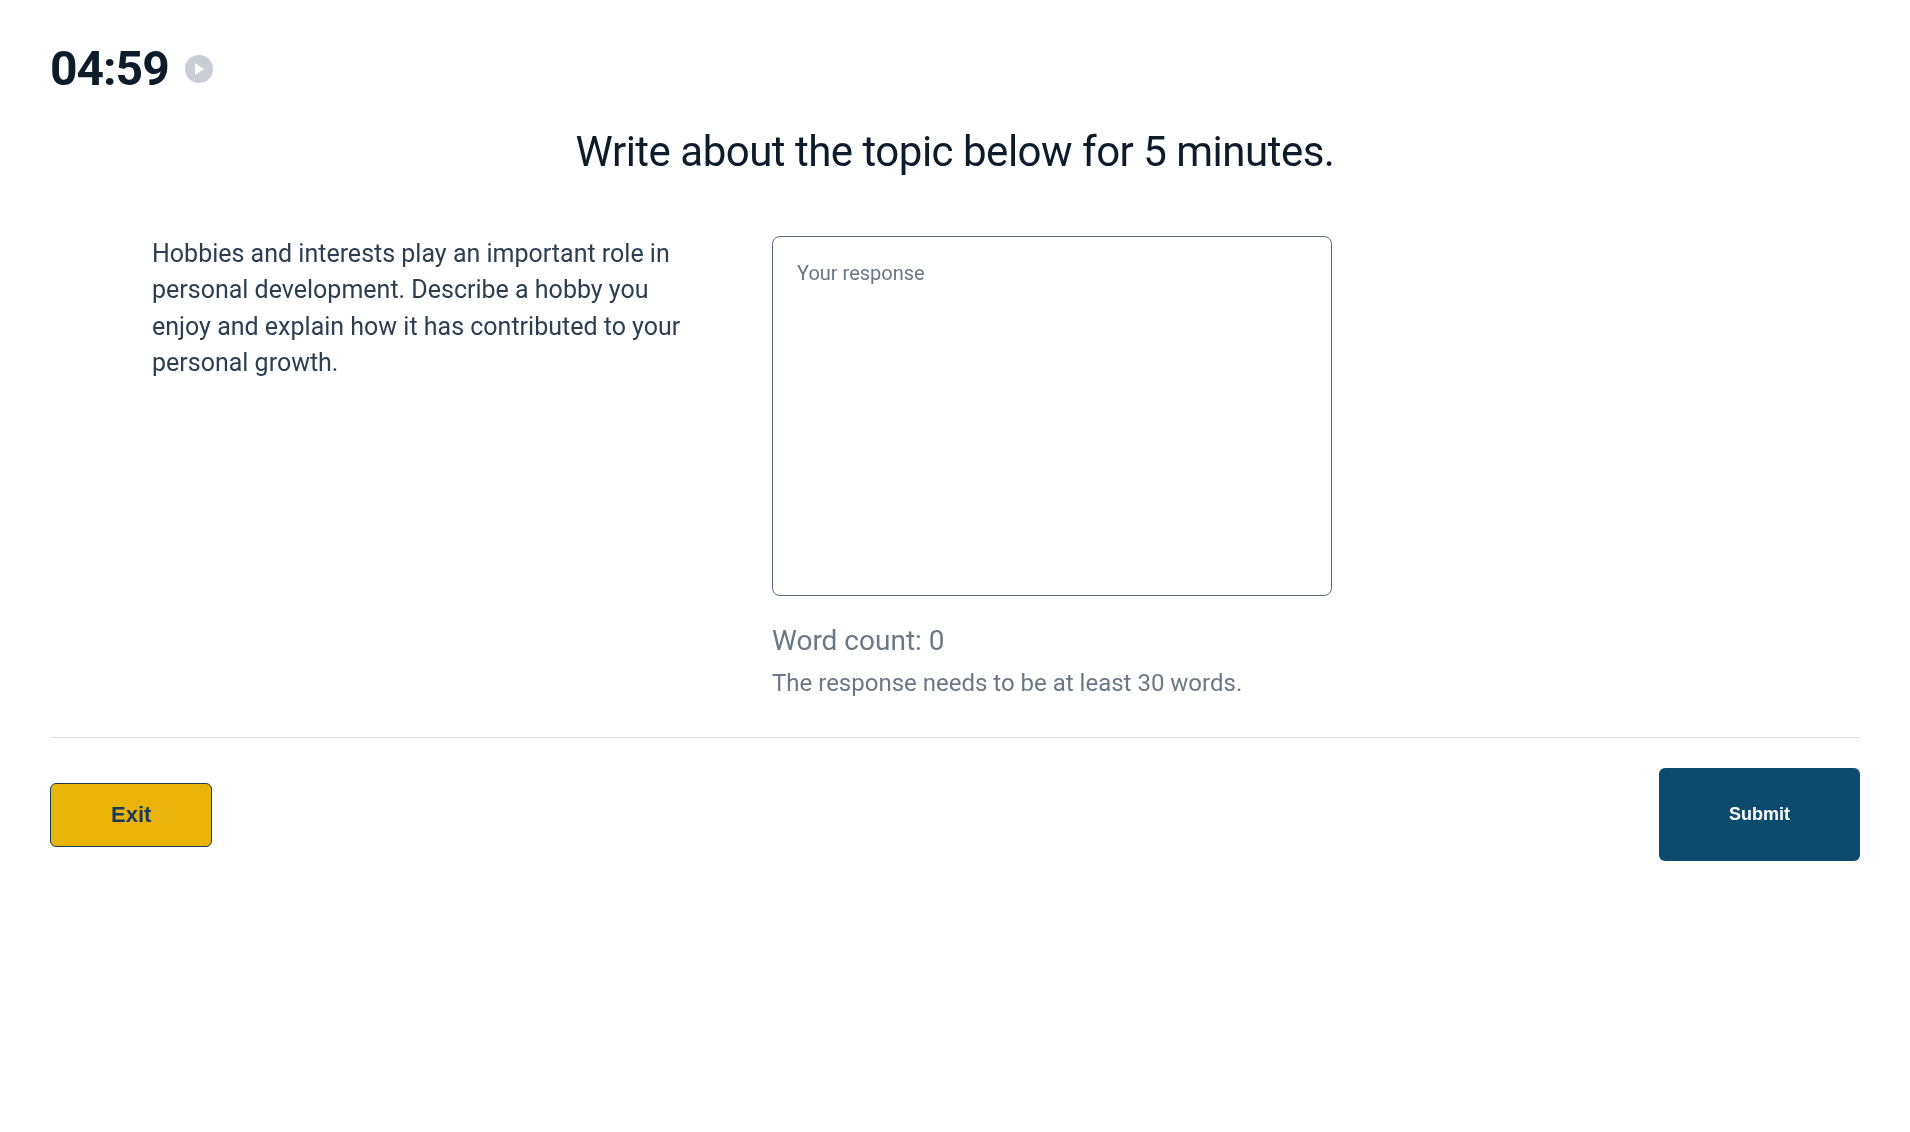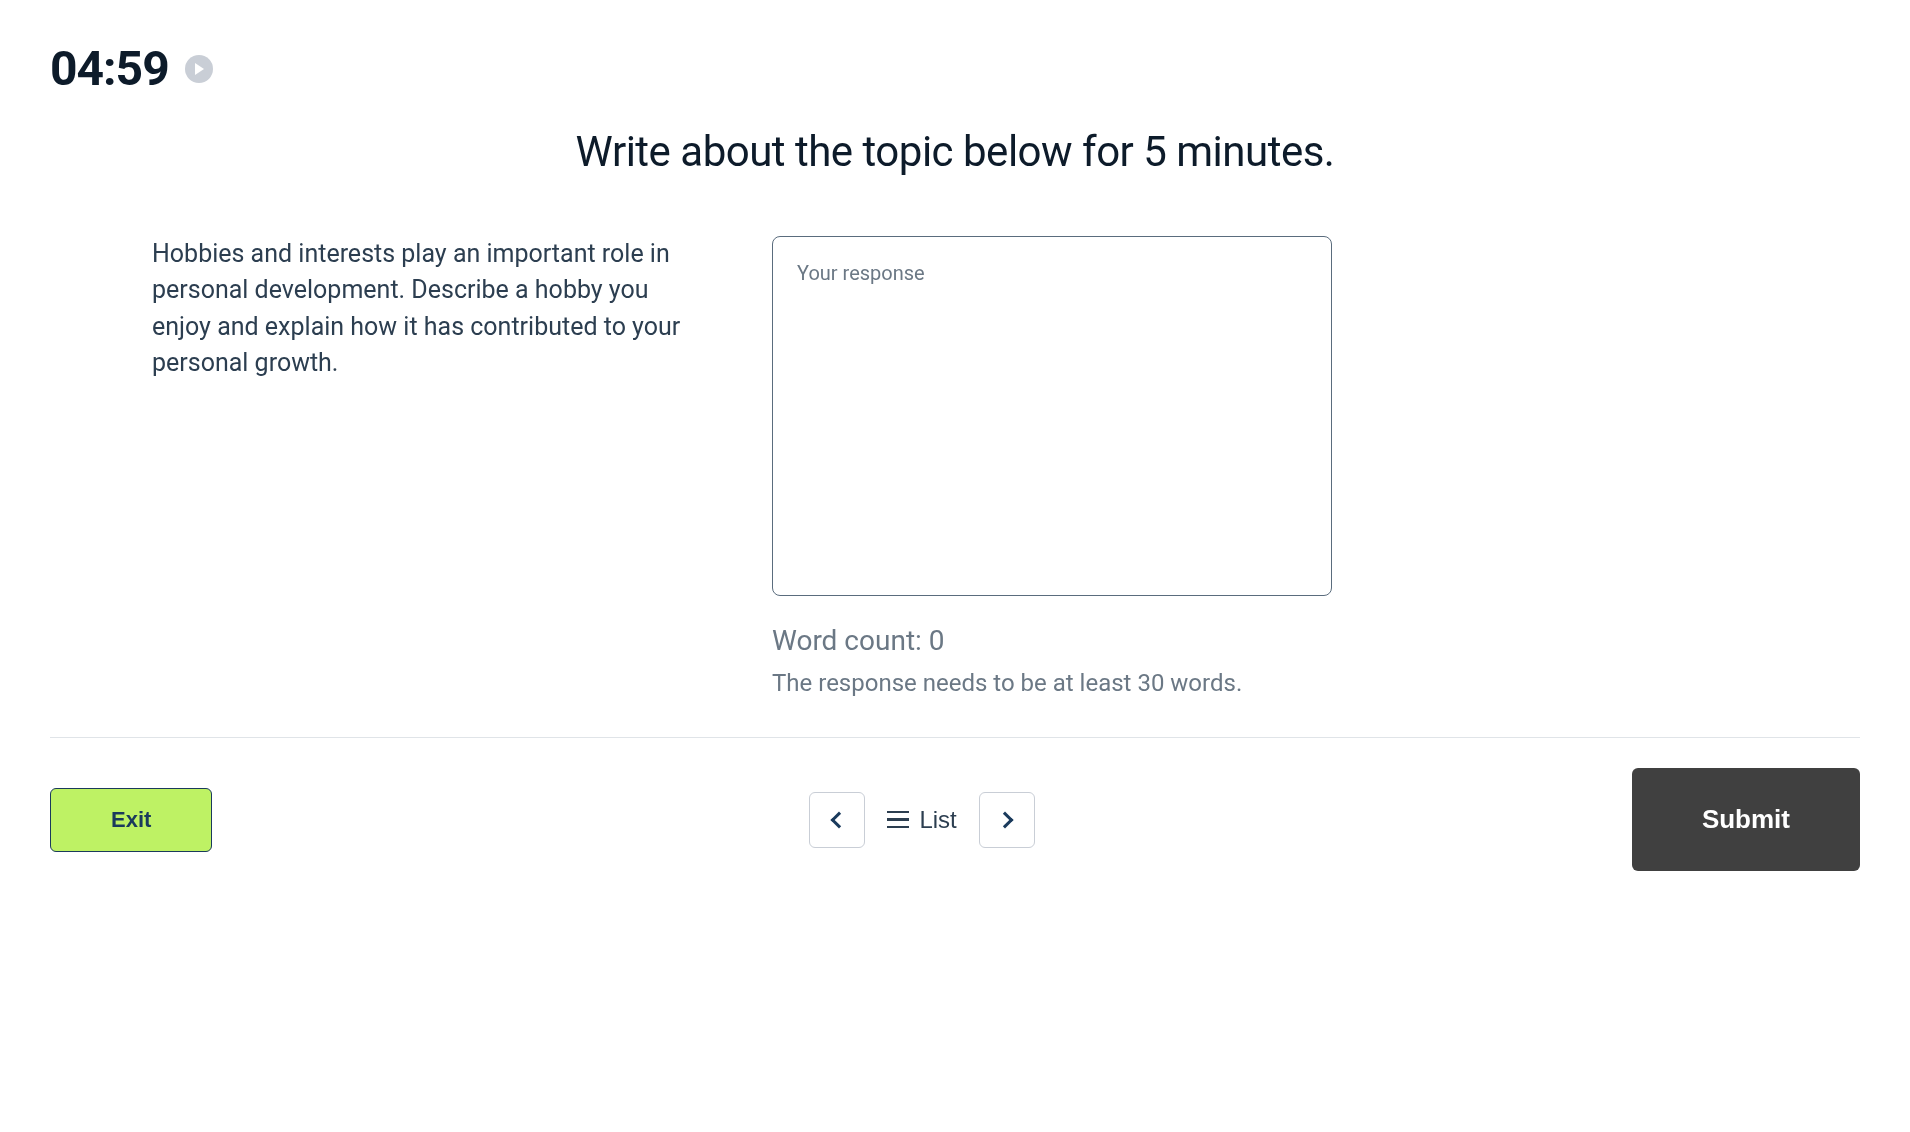--- a/index.html
+++ b/index.html
@@ -120,21 +120,21 @@
     
     .footer-nav {
       display: flex;
       align-items: center;
       justify-content: space-between;
       padding: 30px 50px;
     }
     
     .exit-button {
       border: 1.5px solid #1a3a5c;
-      background: #bef264;
+      background: #eab308;
       color: #1a3a5c;
       font-size: 22px;
       font-weight: 700;
       padding: 18px 60px;
       border-radius: 6px;
       cursor: pointer;
     }
     
     .center-nav {
       display: flex;
@@ -191,23 +191,23 @@
       gap: 5px;
     }
     
     .hamburger-line {
       width: 22px;
       height: 2.5px;
       background: #2c3e50;
     }
     
     .submit-button {
-      background: #404040;
+      background: #0c4a6e;
       color: #fff;
-      font-size: 26px;
+      font-size: 18px;
       font-weight: 700;
       padding: 36px 70px;
       border: none;
       border-radius: 6px;
       cursor: not-allowed;
     }
   </style>
 </head>
 <body>
 
@@ -229,31 +229,15 @@
     <p class="word-count">Word count: 0</p>
     <p class="min-words-hint">The response needs to be at least 30 words.</p>
   </div>
 </div>
 
 <hr class="divider">
 
 <div class="footer-nav">
   <button class="exit-button">Exit</button>
 
-  <div class="center-nav">
-    <button class="nav-arrow-btn">
-      <span class="chevron chevron-left"></span>
-    </button>
-    <button class="list-btn">
-      <span class="hamburger-icon">
-        <span class="hamburger-line"></span>
-        <span class="hamburger-line"></span>
-        <span class="hamburger-line"></span>
-      </span>
-      <span>List</span>
-    </button>
-    <button class="nav-arrow-btn">
-      <span class="chevron chevron-right"></span>
-    </button>
-  </div>
 
   <button class="submit-button" disabled="">Submit</button>
 </div>
 
 </body></html>

